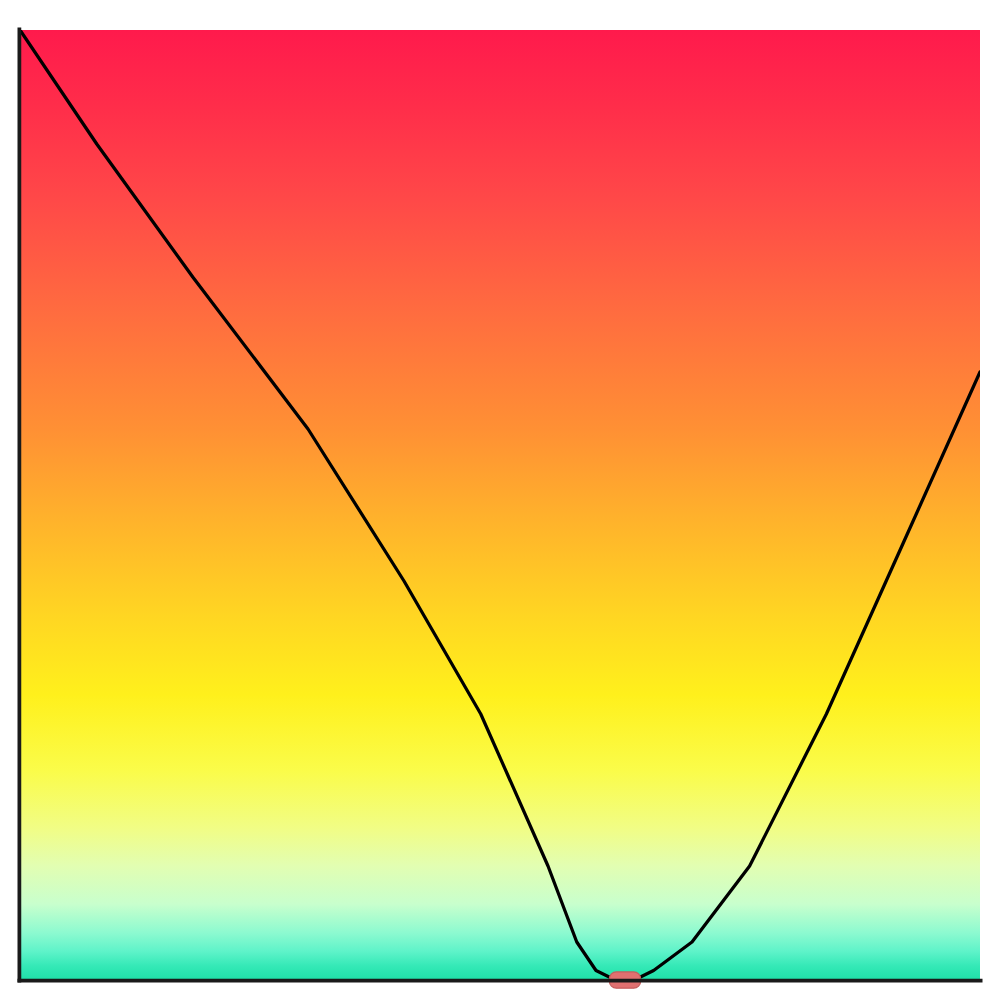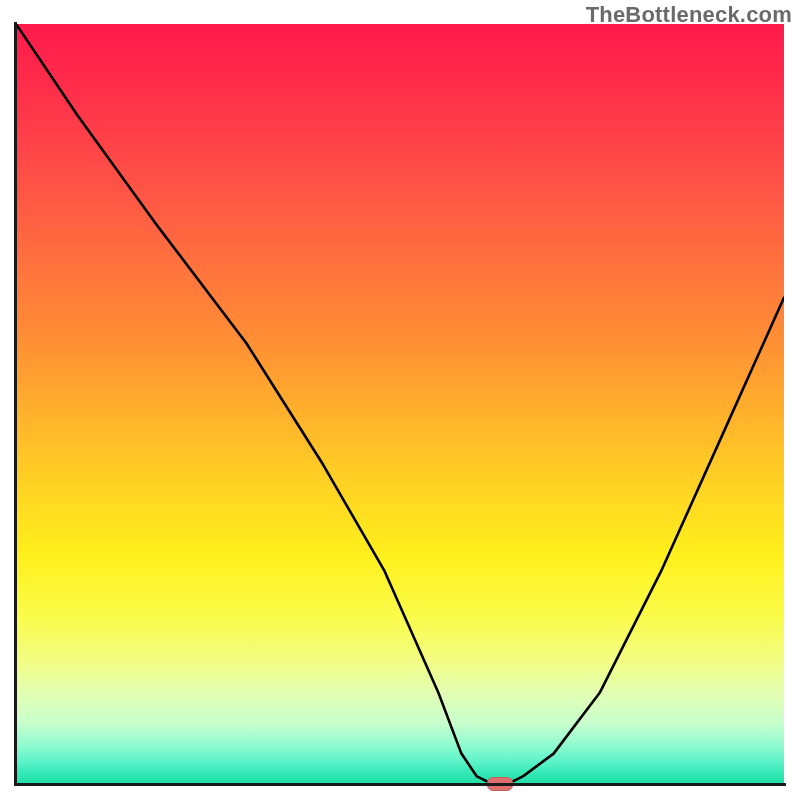--- a/index.html
+++ b/index.html
@@ -82,21 +82,20 @@
     background: #e07070;
     border: 1px solid #c65d5d;
     transform: translate(-50%, -50%);
   }
 </style>
 </head>
 <body>
 
 <div class="chart-container">
 
-  <div class="watermark">TheBottleneck.com</div>
 
   <div class="plot-area"></div>
 
   <svg class="curve-svg" viewBox="0 0 768 760" preserveAspectRatio="none">
     <path id="curve-path" fill="none" stroke="#000000" stroke-width="2.6" stroke-linejoin="round" stroke-linecap="round" d="M0.0 0.0 L61.4 91.2 L138.2 197.6 L230.4 319.2 L307.2 440.8 L368.6 547.2 L422.4 668.8 L445.4 729.6 L460.8 752.4 L476.2 760.0 L491.5 760.0 L506.9 752.4 L537.6 729.6 L583.7 668.8 L645.1 547.2 L706.6 410.4 L768.0 273.6"></path>
   </svg>
 
   <div id="bottom-marker" class="bottom-marker" style="left: 499.84px; top: 784px; background: rgb(224, 112, 112); border-color: rgb(198, 93, 93);"></div>
 
   <div class="axis axis-y"></div>

